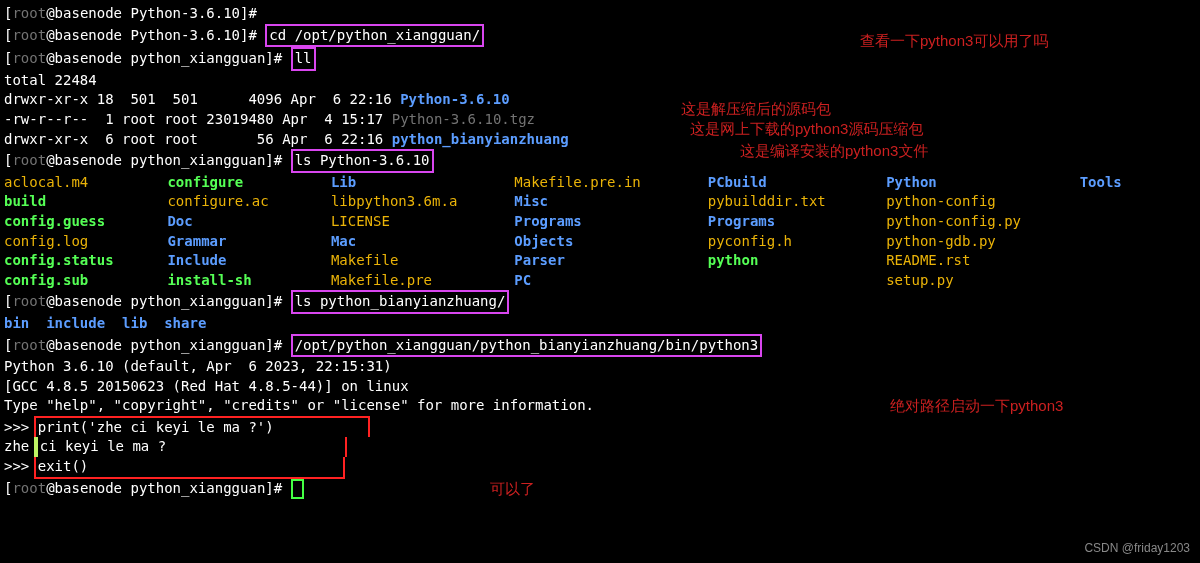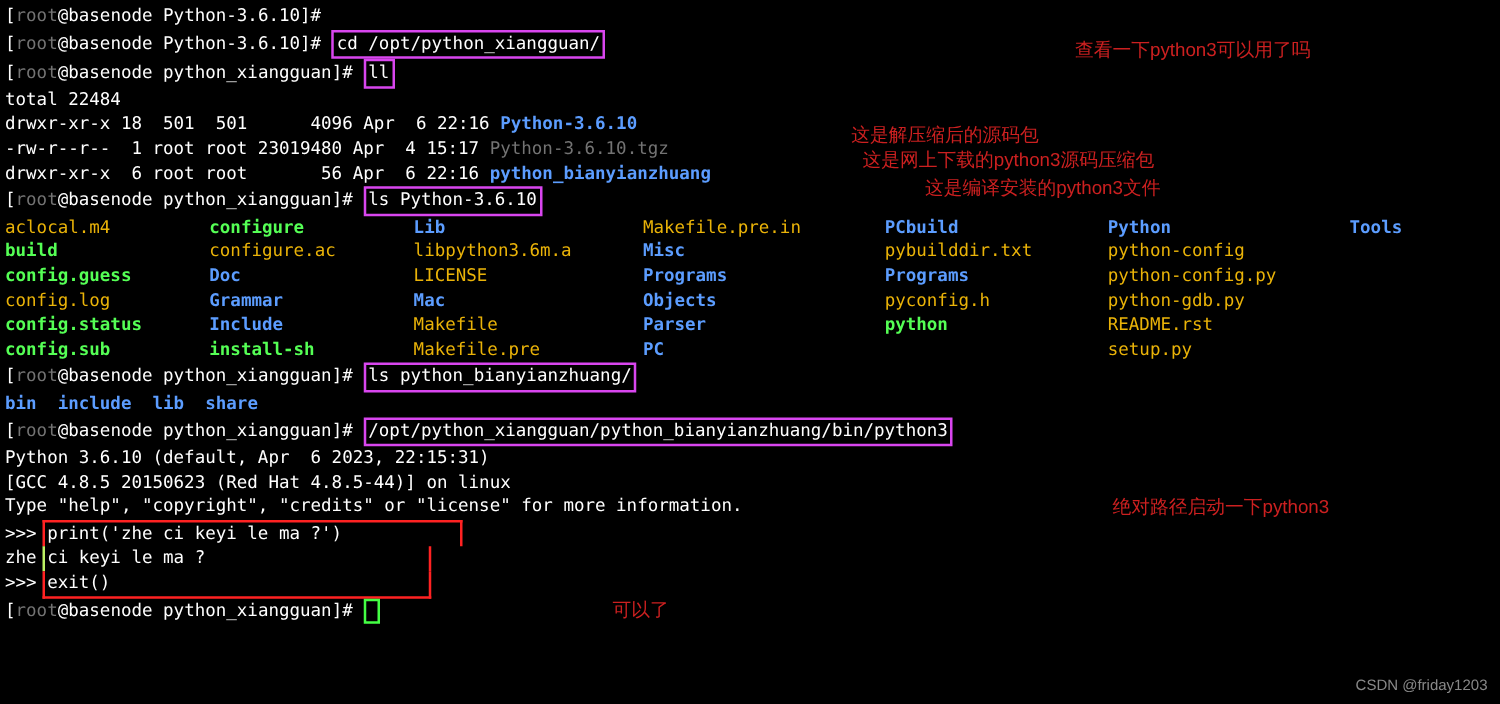--- a/index.html
+++ b/index.html
@@ -57,21 +57,21 @@
 
 <div class="line">[<span class="p-user">root</span>@<span>basenode</span> <span>python_xiangguan</span>]<span>#</span> <span class="box"><span>ls python_bianyianzhuang/</span></span></div>
 <div class="line"><span class="dir">bin</span>  <span class="dir">include</span>  <span class="dir">lib</span>  <span class="dir">share</span></div>
 
 <div class="line">[<span class="p-user">root</span>@<span>basenode</span> <span>python_xiangguan</span>]<span>#</span> <span class="box"><span>/opt/python_xiangguan/python_bianyianzhuang/bin/python3</span></span></div>
 <div class="line">Python 3.6.10 (default, Apr  6 2023, 22:15:31)</div>
 <div class="line">[GCC 4.8.5 20150623 (Red Hat 4.8.5-44)] on linux</div>
 <div class="line">Type "help", "copyright", "credits" or "license" for more information.</div>
 
 <div class="line"><span>&gt;&gt;&gt; </span><span style="display:inline-block;border:2px solid #ff2222;border-bottom:none;padding:0 2px;margin-left:-4px;"><span>print('zhe ci keyi le ma ?')</span>           </span></div>
-<div class="line"><span>zhe </span><span style="display:inline-block;border-left:2px solid #bef264;border-right:2px solid #ff2222;padding:0 2px;margin-left:-4px;"><span>ci keyi le ma ?                     </span></span></div>
+<div class="line"><span>zhe </span><span style="display:inline-block;border-left:4px solid #bef264;border-right:2px solid #ff2222;padding:0 2px;margin-left:-4px;"><span>ci keyi le ma ?                     </span></span></div>
 <div class="line"><span>&gt;&gt;&gt; </span><span style="display:inline-block;border:2px solid #ff2222;border-top:none;padding:0 2px;margin-left:-4px;"><span>exit()</span>                              </span></div>
 
 <div class="line">[<span class="p-user">root</span>@<span>basenode</span> <span>python_xiangguan</span>]<span>#</span> <span class="cursor"></span></div>
 
 <div class="ann" style="top:30px;left:860px;">查看一下python3可以用了吗</div>
 <div class="ann" style="top:98px;left:650px;margin-left:31px;">这是解压缩后的源码包</div>
 <div class="ann" style="top:118px;left:690px;">这是网上下载的python3源码压缩包</div>
 <div class="ann" style="top:140px;left:740px;">这是编译安装的python3文件</div>
 <div class="ann" style="top:395px;left:890px;">绝对路径启动一下python3</div>
 <div class="ann" style="top:478px;left:490px;">可以了</div>

